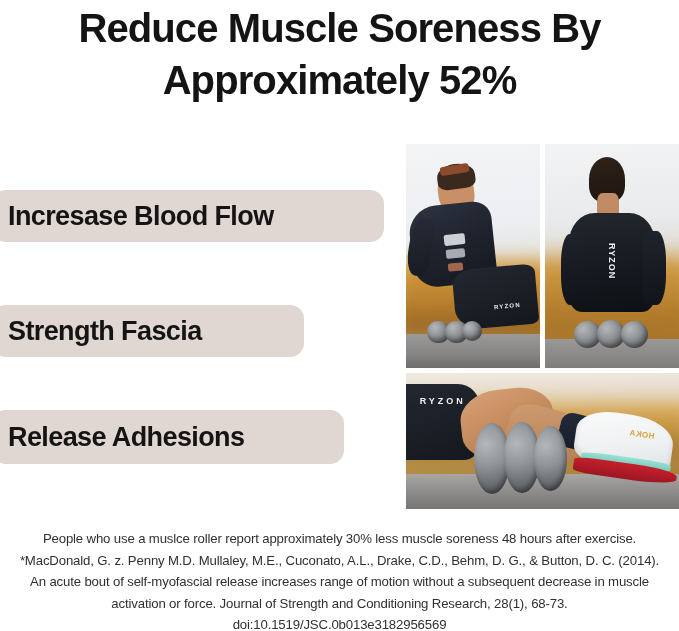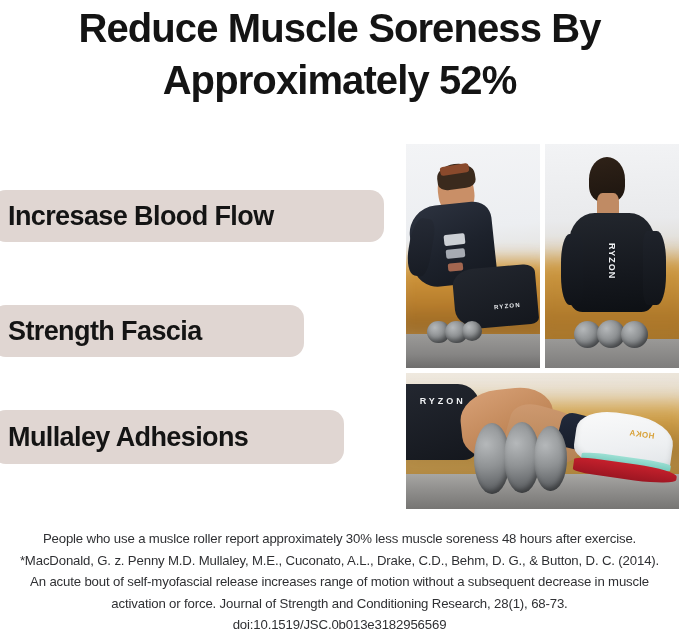--- a/index.html
+++ b/index.html
@@ -307,21 +307,21 @@
 
     <div class="pill pill-1">
       <span class="pill-label">Incresase Blood Flow</span>
     </div>
 
     <div class="pill pill-2">
       <span class="pill-label">Strength Fascia</span>
     </div>
 
     <div class="pill pill-3">
-      <span class="pill-label">Mullaley Adhesions</span>
+      <span class="pill-label">Release Adhesions</span>
     </div>
 
   </div>
 
   <div class="photo-grid">
 
     <div class="photo">
       <div class="photo-inner">
         <div class="p1-sky"></div>
         <div class="p1-blur"></div>

